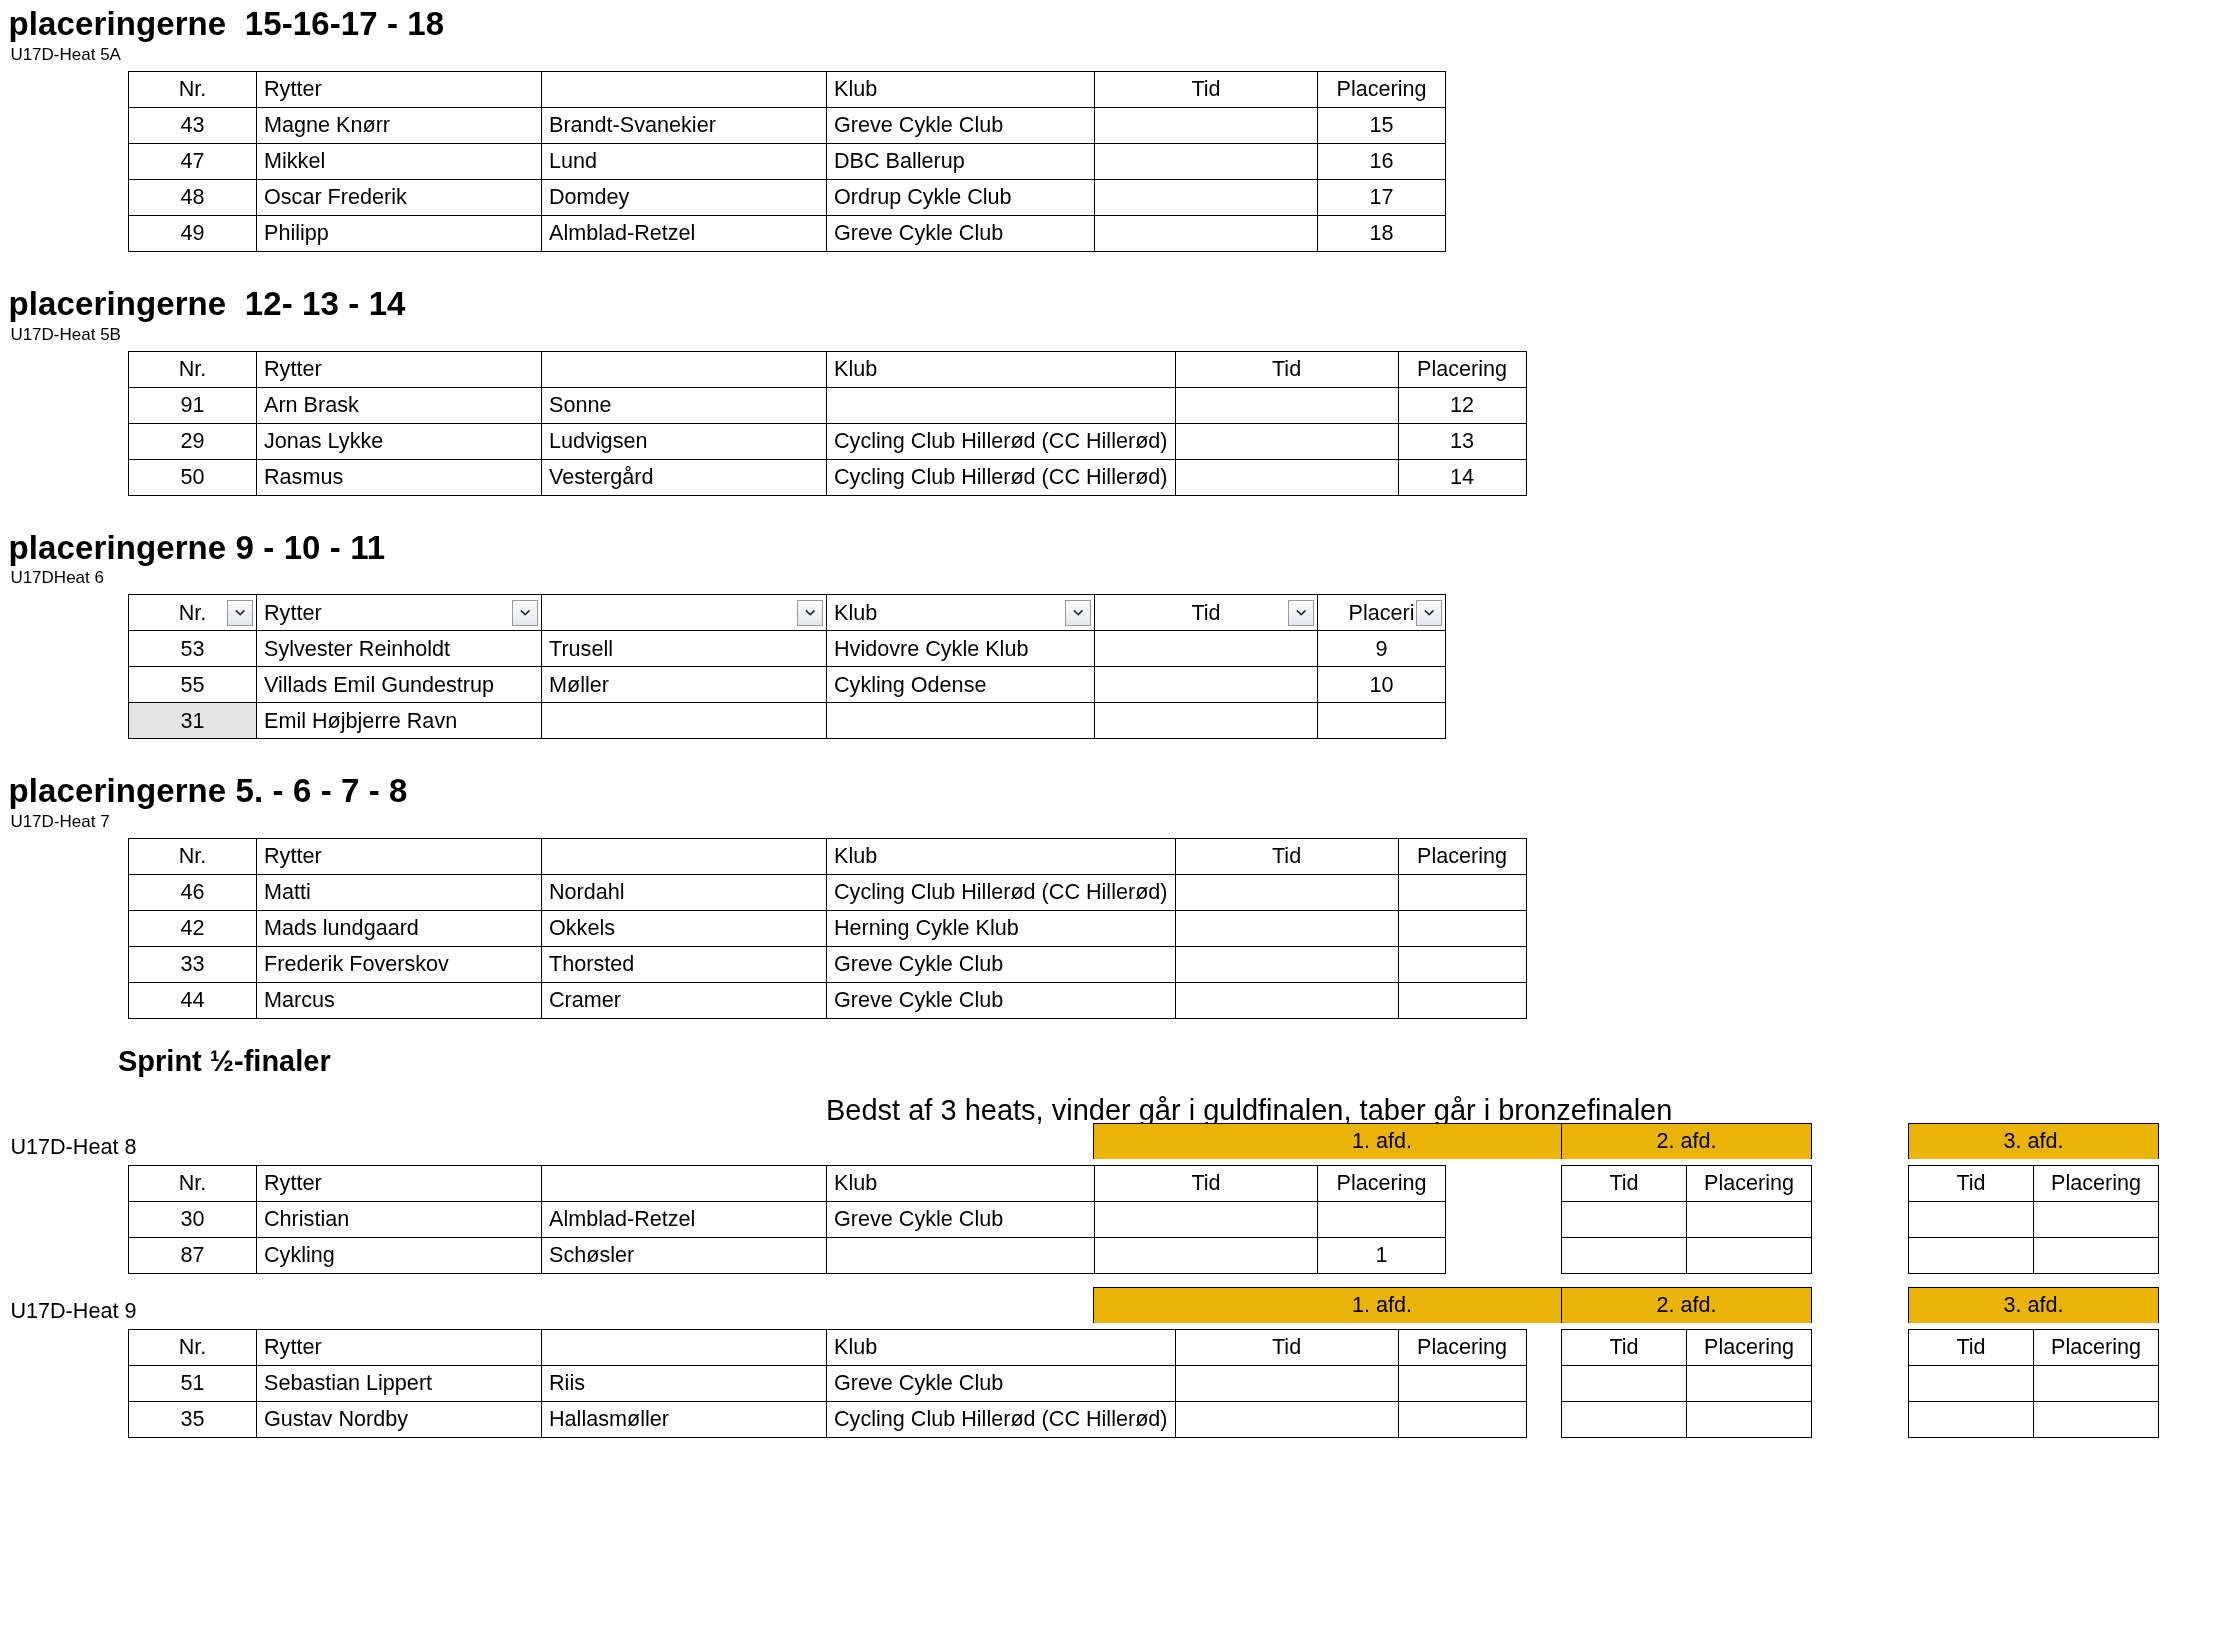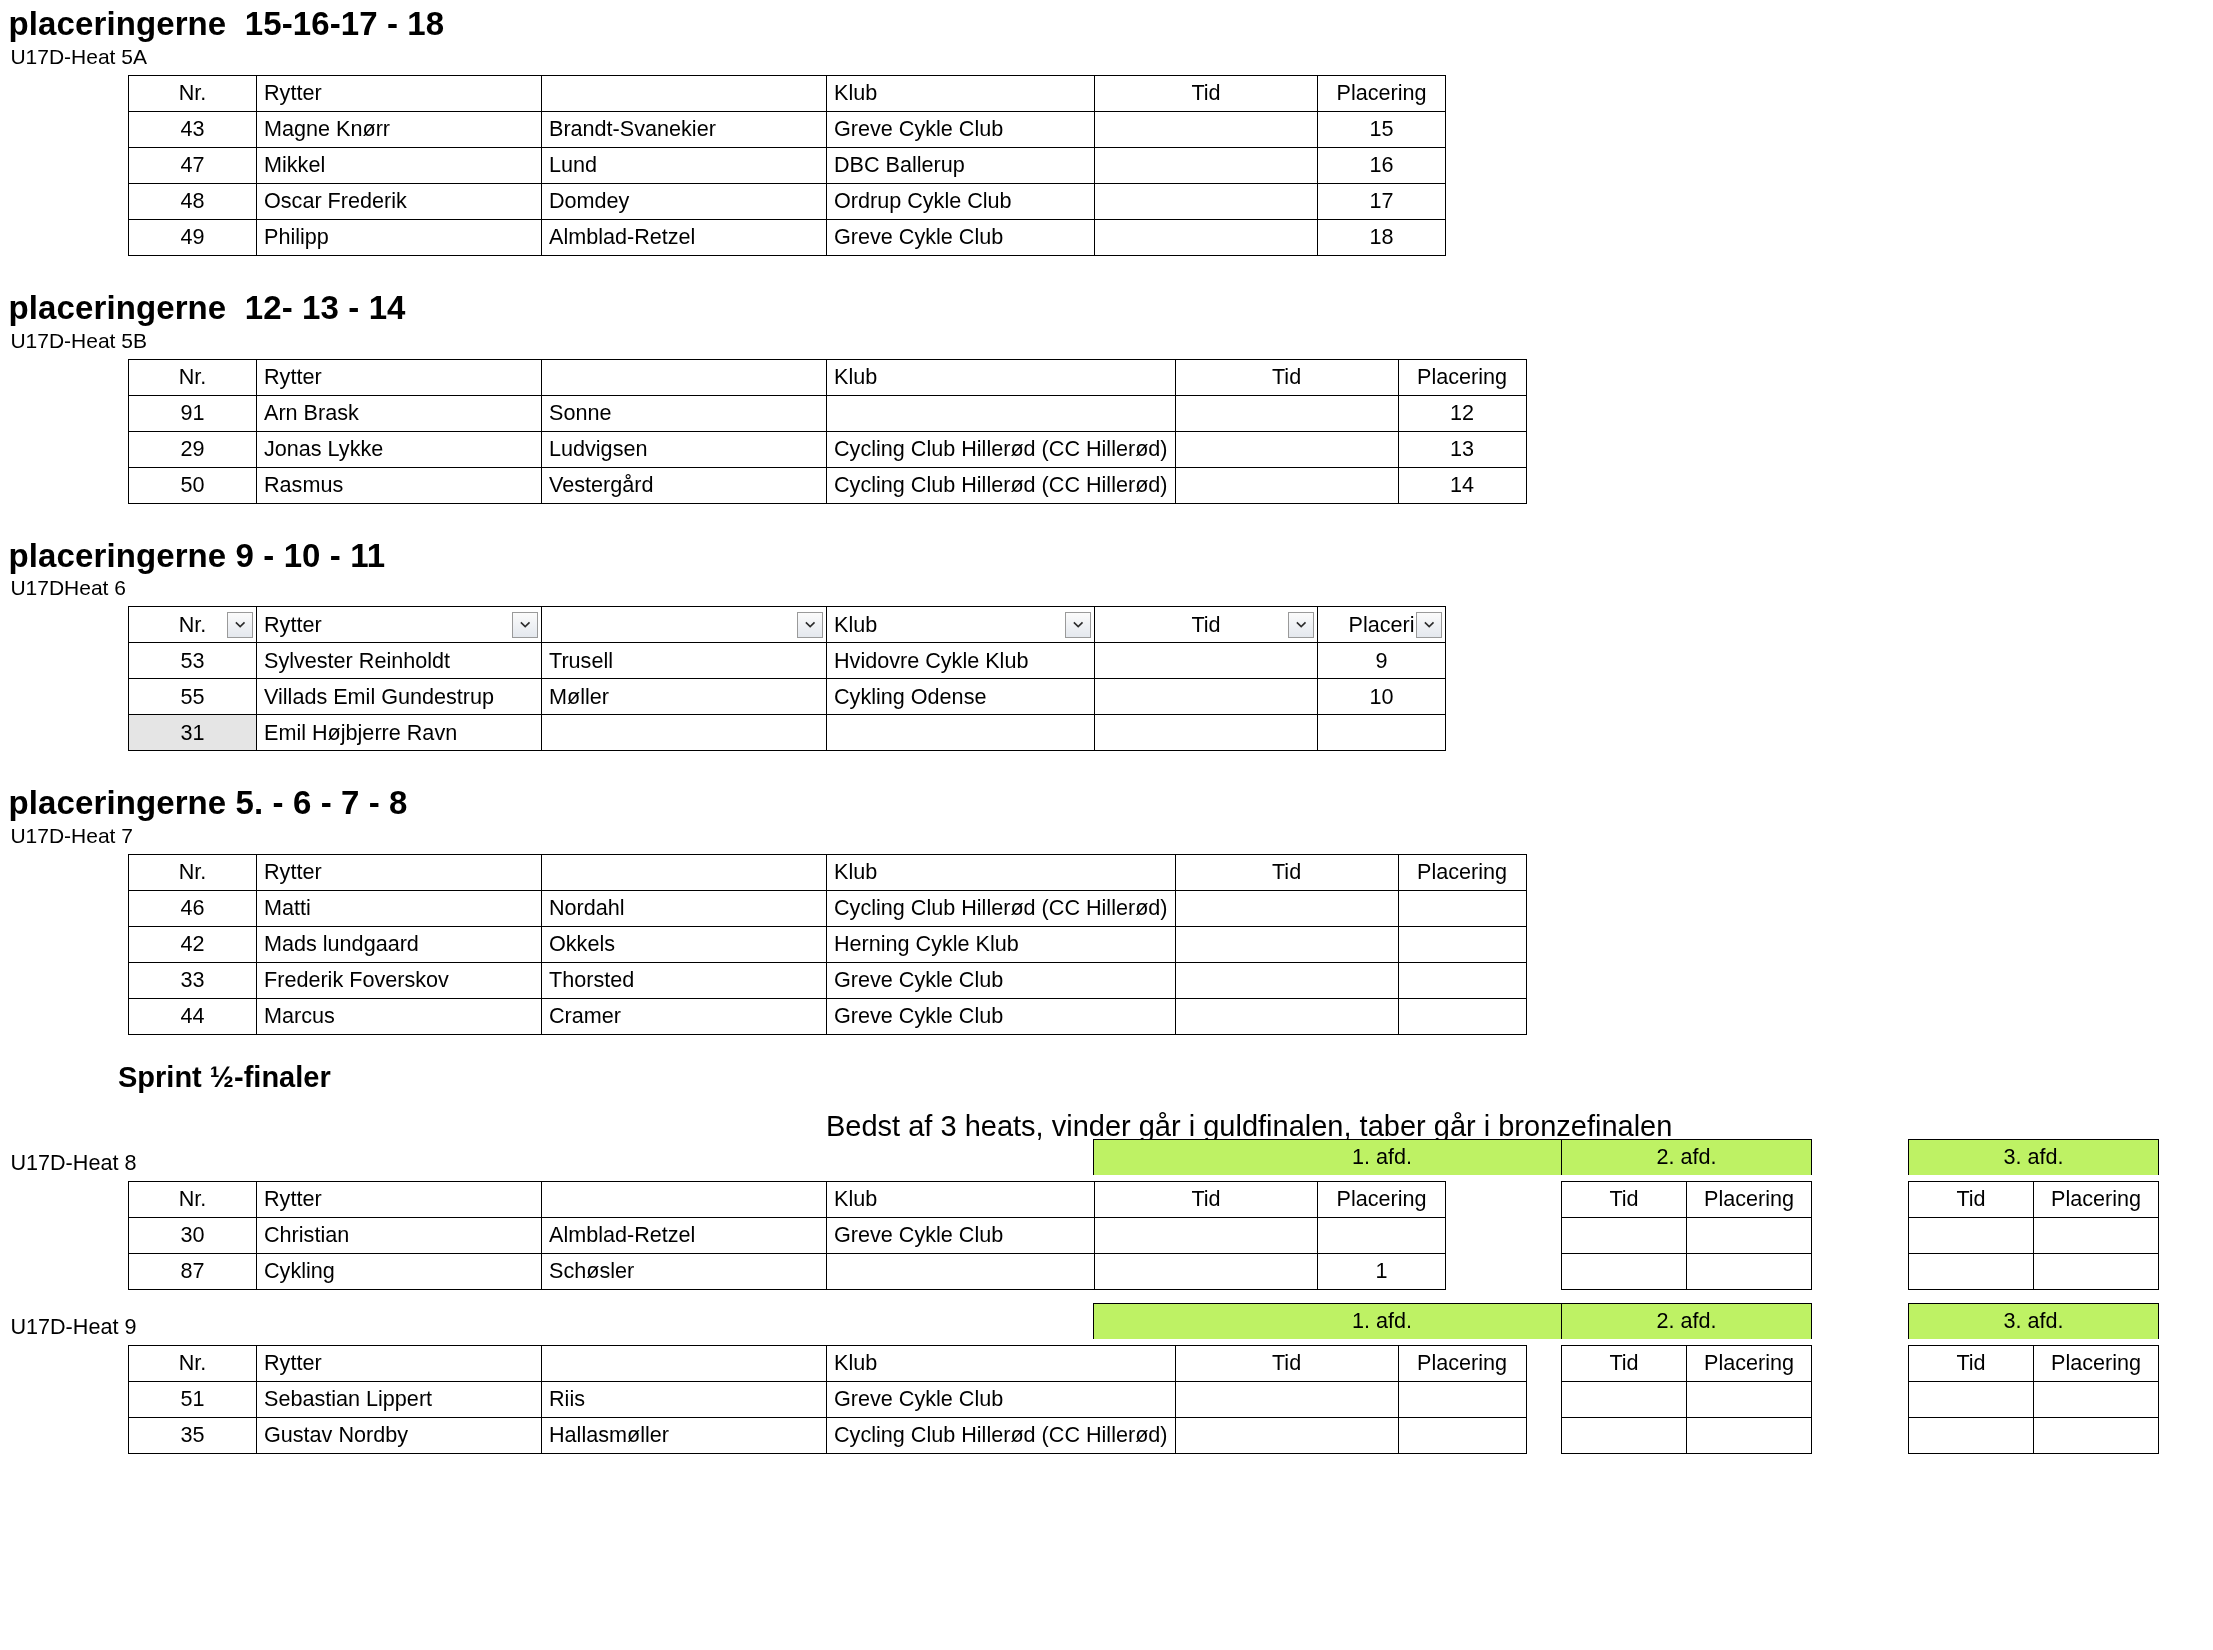--- a/index.html
+++ b/index.html
@@ -23,21 +23,21 @@
 
   
   .section-title {
     font-size: 33px;
     font-weight: bold;
     margin: 0 0 1.7px 8.6px;
     letter-spacing: 0.1px;
     white-space: pre;
   }
   .heat-label {
-    font-size: 21px;
+    font-size: 17px;
     margin: 0 0 3.5px 10.4px;
     white-space: pre;
   }
   .block {
     margin-bottom: 33px;
   }
   .block.tight {
     margin-bottom: 26px;
   }
 
@@ -153,21 +153,21 @@
   }
   .afd-band {
     border: 1.3px solid #000;
     border-bottom: none;
     height: 36px;
     display: flex;
     align-items: center;
     justify-content: center;
     font-size: 21.6px;
     box-sizing: border-box;
-    background: #bef264;
+    background: #eab308;
   }
   .band-main { width: 578px; margin-left: 965px; }
   .w-afd { width: 251px; }
   .c-tid-s  { width: 125px; }
   .c-plac-s { width: 125px; }
 </style>
 </head>
 <body>
 
 <div class="page">

